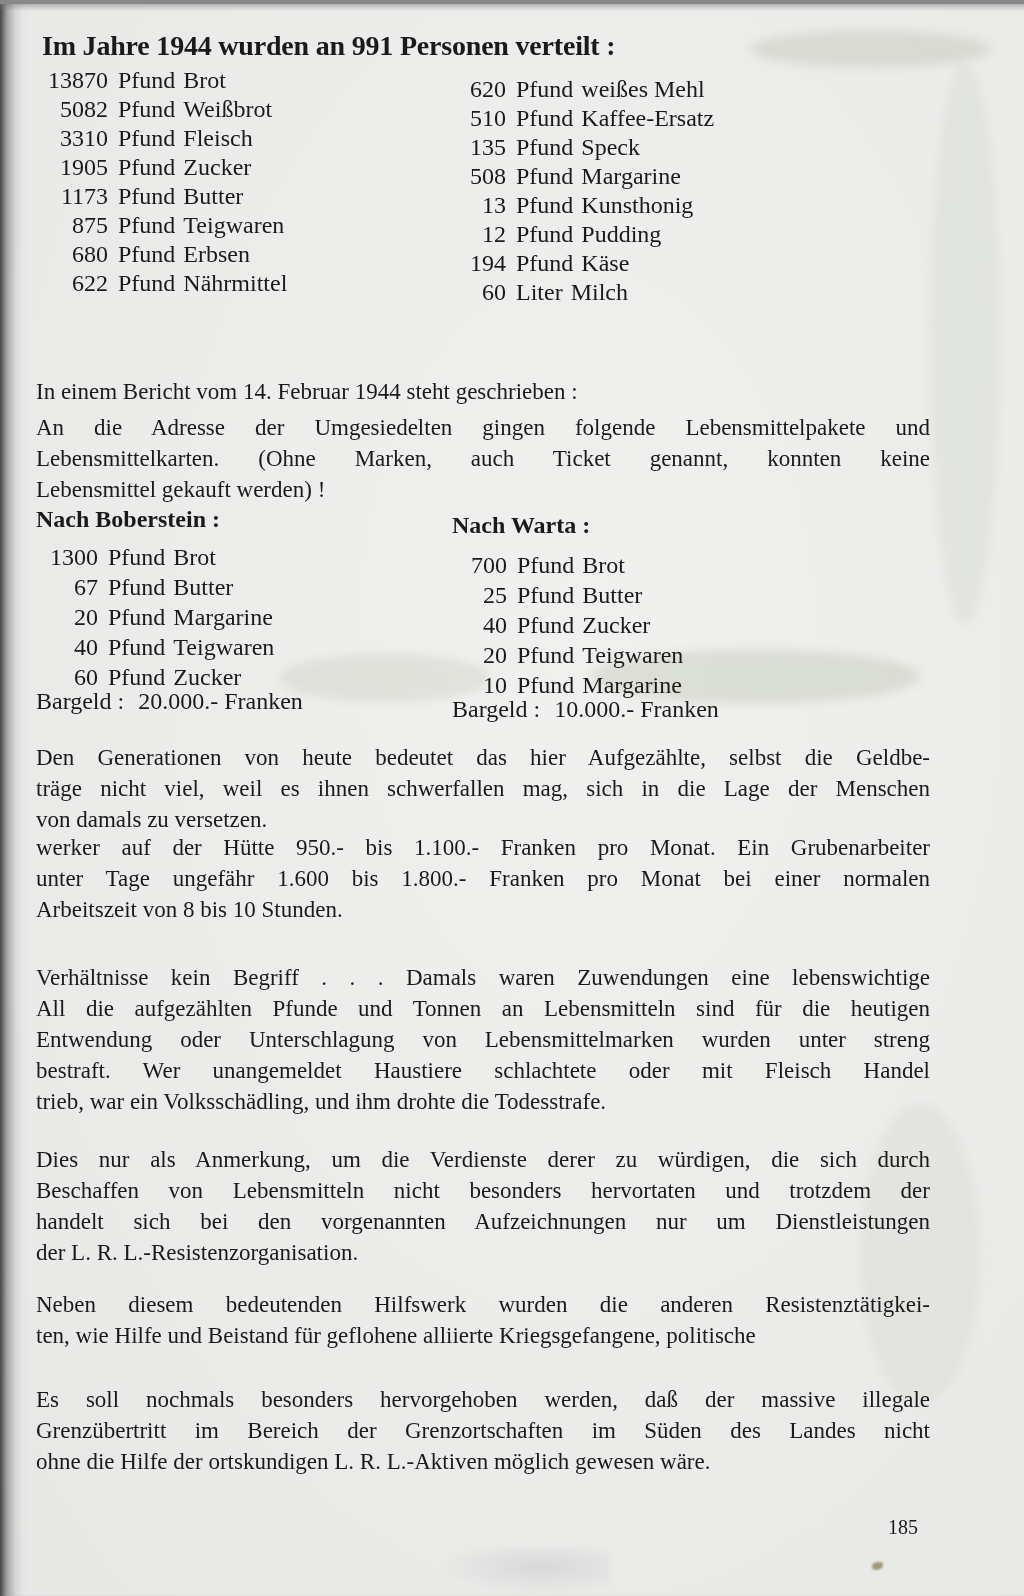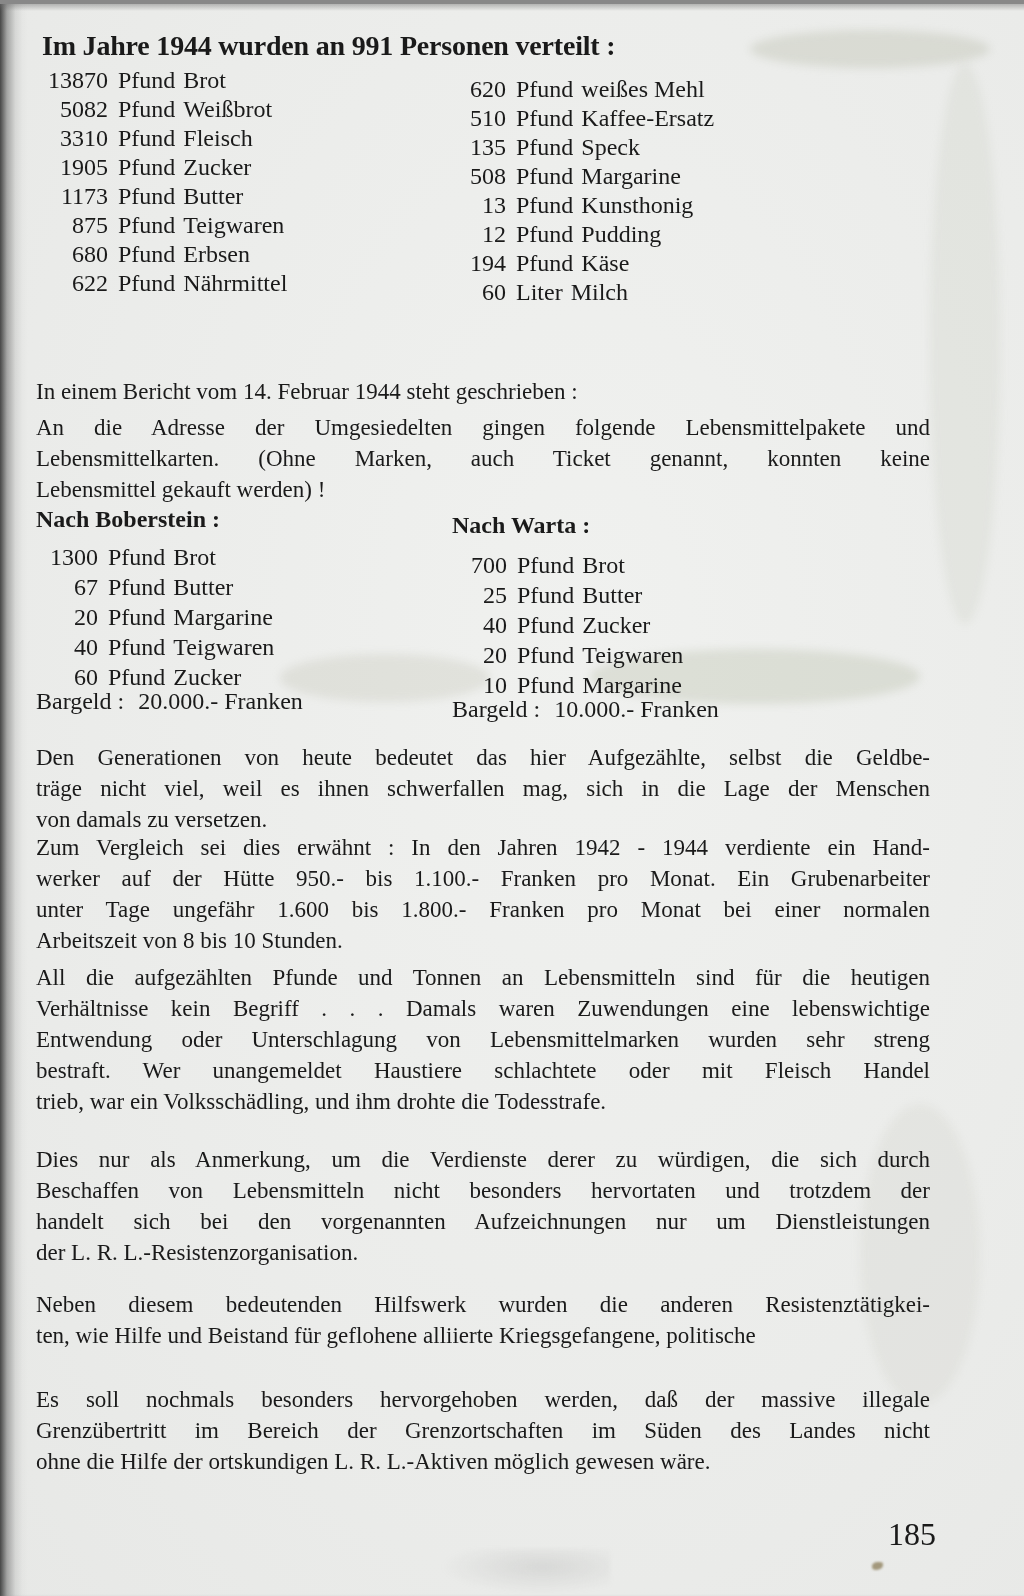--- a/index.html
+++ b/index.html
@@ -75,21 +75,21 @@
   .dist-row .item { margin-left: 8px; }
   .list-a .qty { width: 68px; }
   .list-b .qty { width: 58px; }
   .list-c .dist-row, .list-d .dist-row { height: 30px; line-height: 30px; }
   .list-c .qty { width: 62px; }
   .list-d .qty { width: 55px; }
 
   .section-head { font-size: 24px; font-weight: 700; white-space: nowrap; }
   .cash { font-size: 24px; white-space: nowrap; }
   .cash .amount { margin-left: 14px; }
-  .page-number { left: 888px; top: 1512px; font-size: 32px; text-align: right; }
+  .page-number { left: 888px; top: 1512px; font-size: 20px; text-align: right; }
 </style>
 </head>
 <body>
 
 <div class="page">
 
   <div class="edge-left"></div>
   <div class="edge-top"></div>
   <div class="edge-bottom"></div>
   <div class="smudge smudge-1"></div>
@@ -295,31 +295,30 @@
 
   <div class="abs para" style="top:738px;">
 
   <div class="line">Den Generationen von heute bedeutet das hier Aufgezählte, selbst die Geldbe-</div>
       <div class="line">träge nicht viel, weil es ihnen schwerfallen mag, sich in die Lage der Menschen</div>
       <div class="line">von damals zu versetzen.</div>
     </div>
 
   <div class="abs para" style="top:828px;">
 
-  <div class="line">Zum Vergleich sei dies erwähnt : In den Jahren 1942 - 1944 verdiente ein Hand-</div>
       <div class="line">werker auf der Hütte 950.- bis 1.100.- Franken pro Monat. Ein Grubenarbeiter</div>
       <div class="line">unter Tage ungefähr 1.600 bis 1.800.- Franken pro Monat bei einer normalen</div>
       <div class="line">Arbeitszeit von 8 bis 10 Stunden.</div>
     </div>
 
   <div class="abs para" style="top:958px;">
 
-  <div class="line">All die aufgezählten Pfunde und Tonnen an Lebensmitteln sind für die heutigen</div>
-      <div class="line">Verhältnisse kein Begriff . . . Damals waren Zuwendungen eine lebenswichtige</div>
-      <div class="line">Entwendung oder Unterschlagung von Lebensmittelmarken wurden sehr streng</div>
+  <div class="line">Verhältnisse kein Begriff . . . Damals waren Zuwendungen eine lebenswichtige</div>
+      <div class="line">All die aufgezählten Pfunde und Tonnen an Lebensmitteln sind für die heutigen</div>
+      <div class="line">Entwendung oder Unterschlagung von Lebensmittelmarken wurden unter streng</div>
       <div class="line">bestraft. Wer unangemeldet Haustiere schlachtete oder mit Fleisch Handel</div>
       <div class="line">trieb, war ein Volksschädling, und ihm drohte die Todesstrafe.</div>
     </div>
 
   <div class="abs para" style="top:1140px;">
 
   <div class="line">Dies nur als Anmerkung, um die Verdienste derer zu würdigen, die sich durch</div>
       <div class="line">Beschaffen von Lebensmitteln nicht besonders hervortaten und trotzdem der</div>
       <div class="line">handelt sich bei den vorgenannten Aufzeichnungen nur um Dienstleistungen</div>
       <div class="line">der L. R. L.-Resistenzorganisation.</div>

